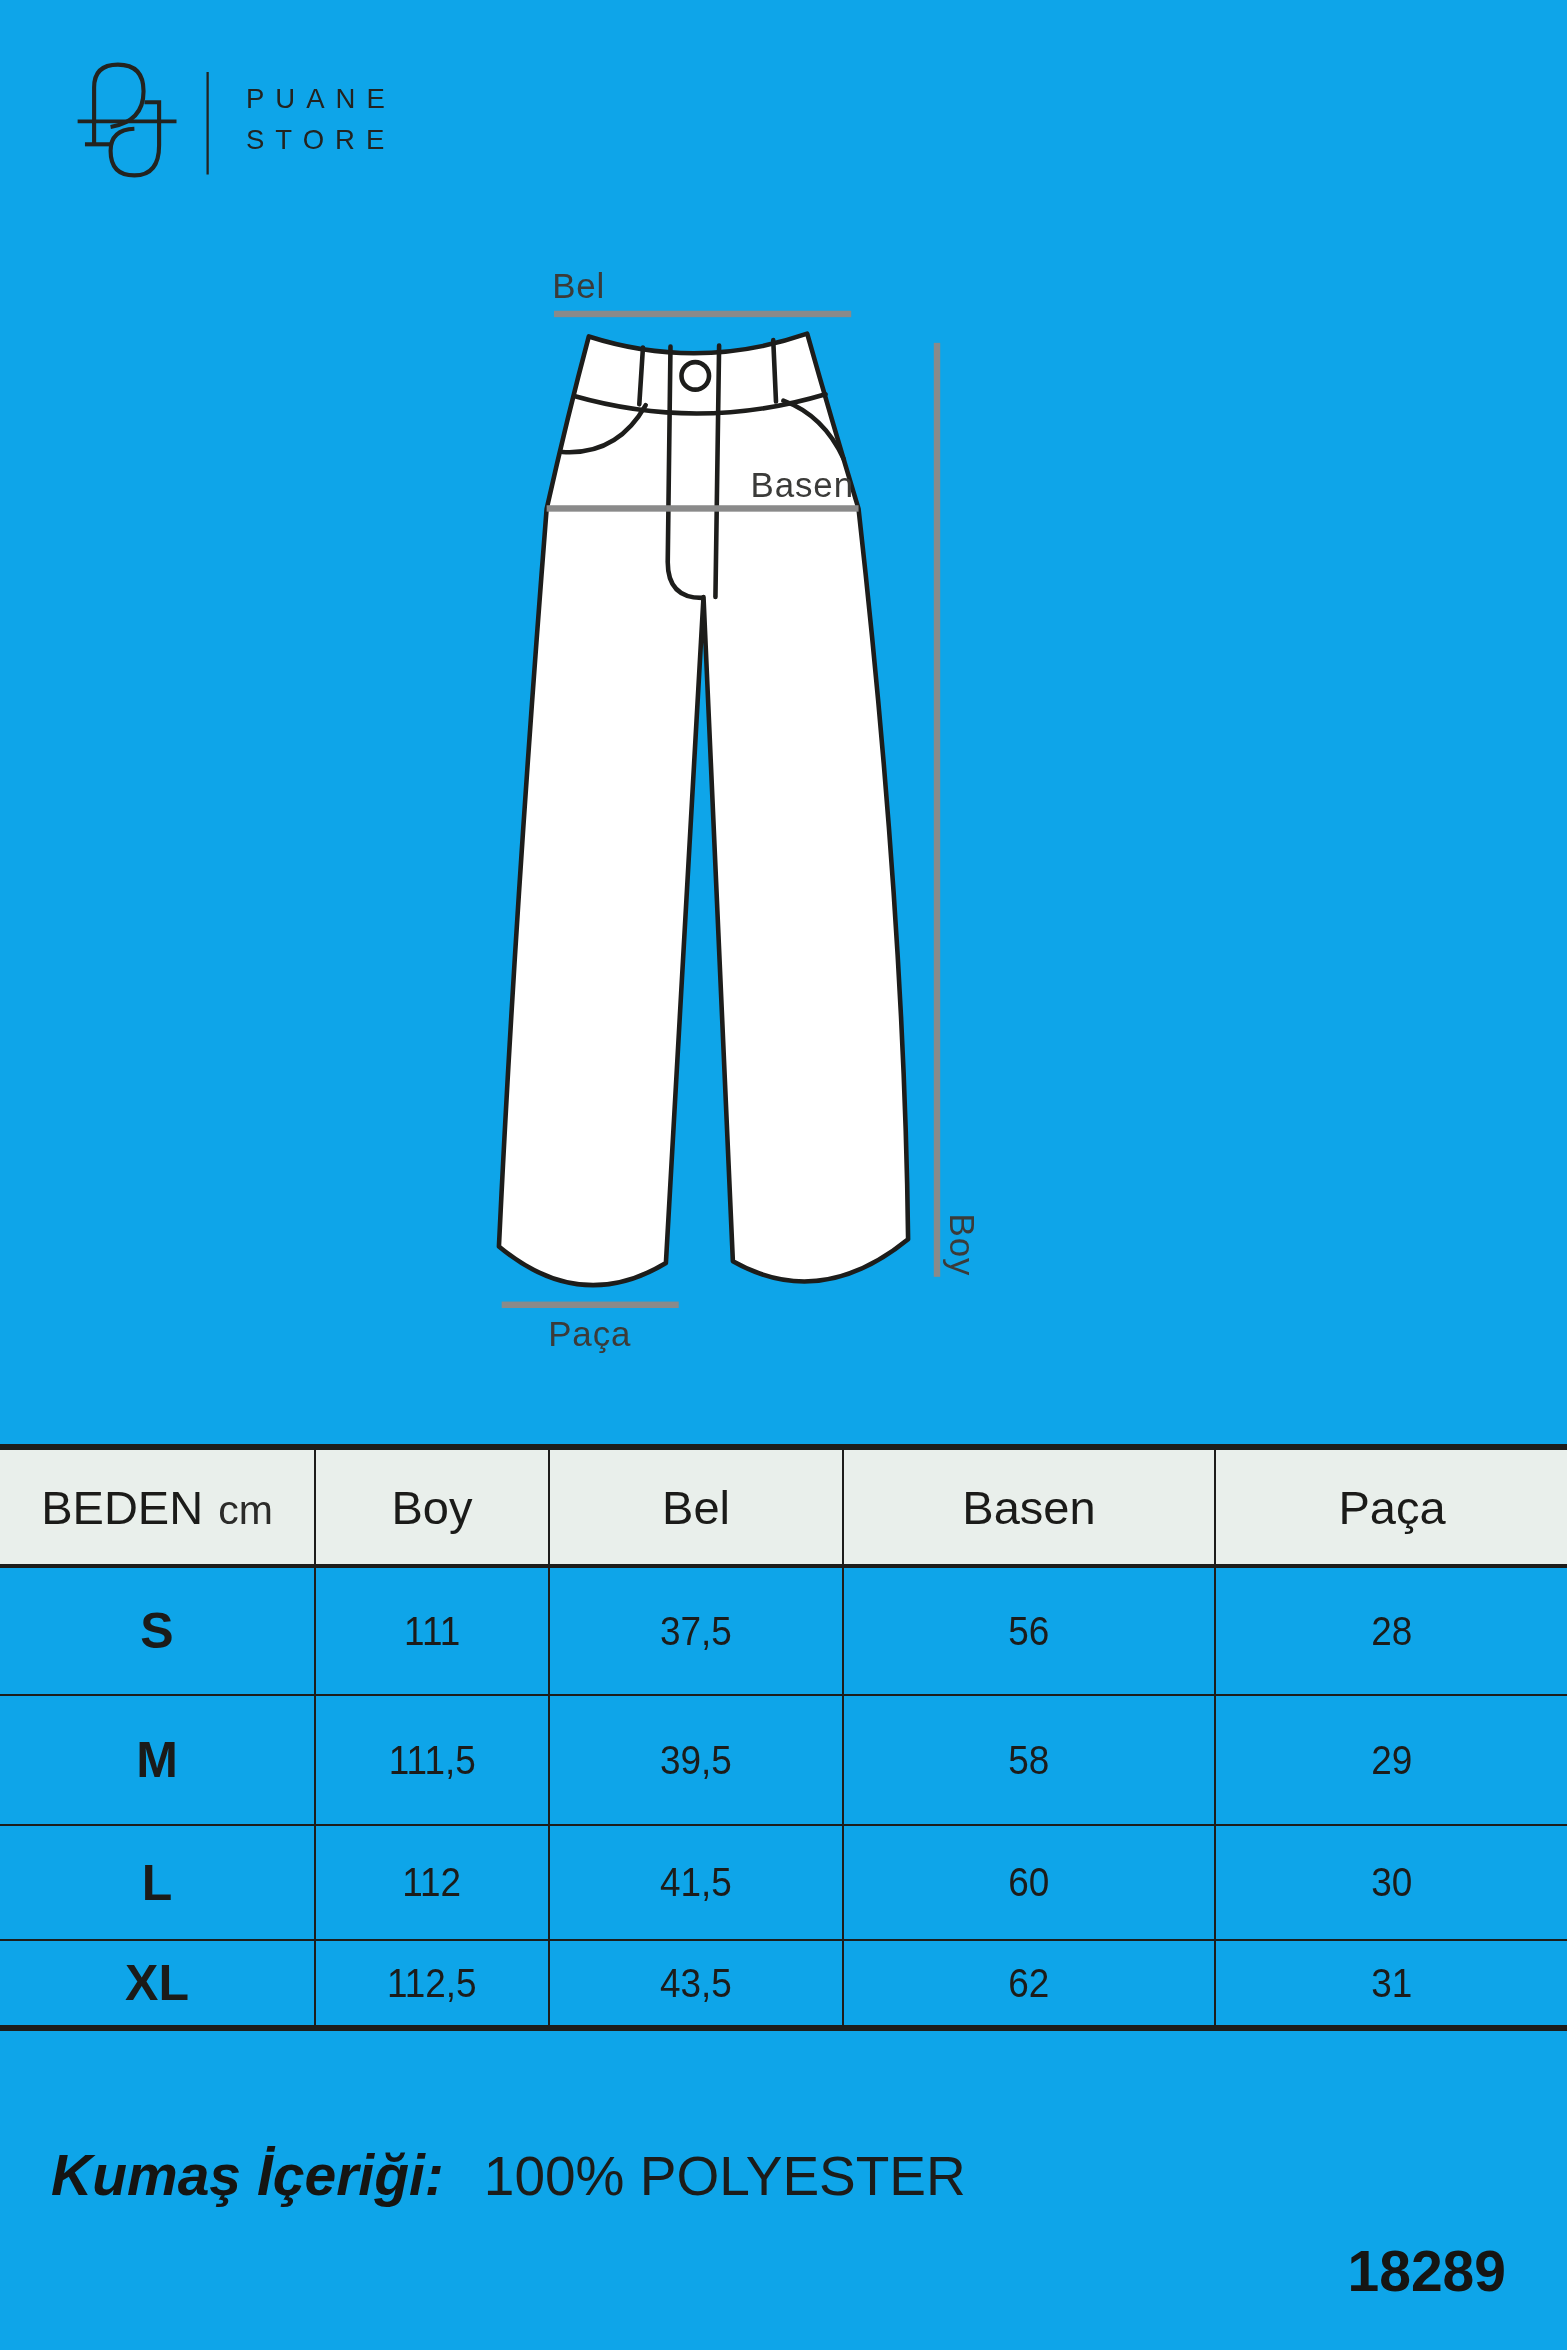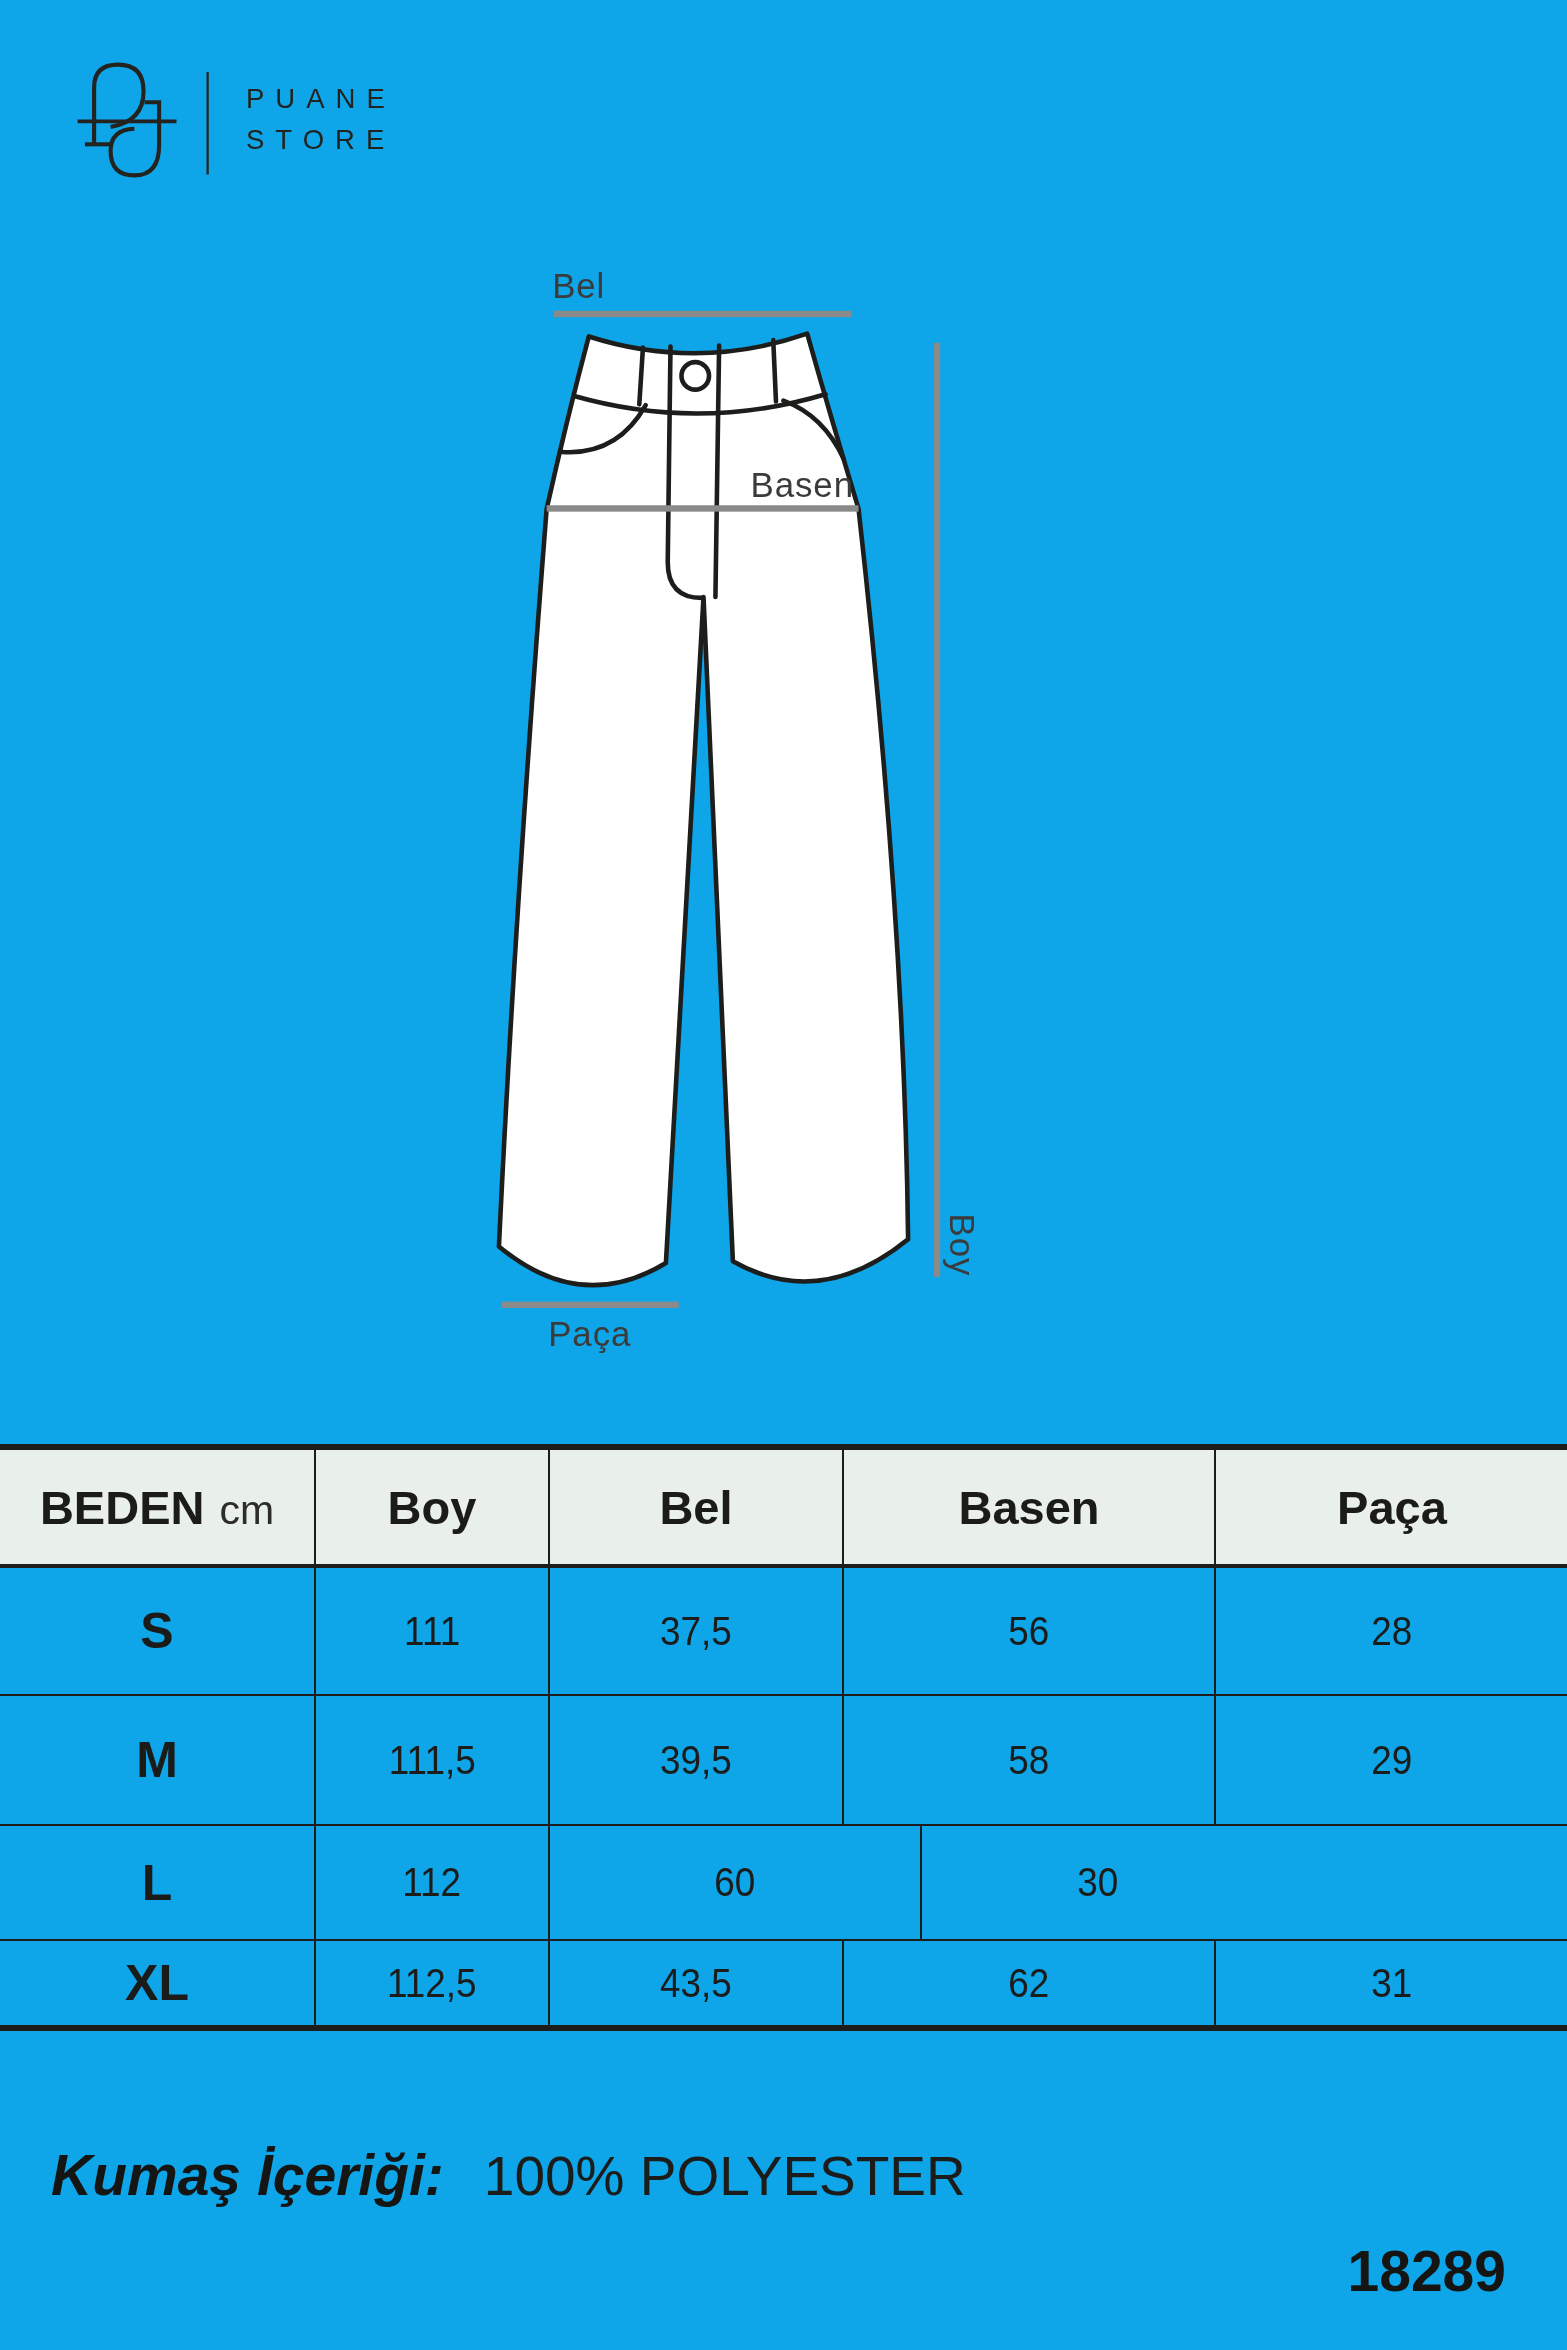--- a/index.html
+++ b/index.html
@@ -28,21 +28,21 @@
   .trow { display:flex; width:100%; }
   .thead { height:118px; background:#e9efeb; border-bottom:4.6px solid #1d1d1b; }
   .row-0 { height:128px; border-bottom:2.8px solid #1d1d1b; }
   .row-1 { height:130px; border-bottom:2.8px solid #1d1d1b; }
   .row-2 { height:115px; border-bottom:2.8px solid #1d1d1b; }
   .row-3 { height:84px; }
   .cell { display:flex; align-items:center; justify-content:center; }
   .c0 { width:314px; } .c1 { width:234px; } .c2 { width:294px; }
   .c3 { width:372px; } .c4 { width:354px; }
   .c1,.c2,.c3,.c4 { border-left:2.8px solid #1d1d1b; }
-  .hdr { font-weight:700; font-size:47px; color:#1b1b19; }
+  .hdr { font-weight:400; font-size:47px; color:#1b1b19; }
   .hdr-beden-wrap { display:flex; align-items:baseline; }
   .unit { font-size:41px; font-weight:400; color:#2c2c2a; margin-left:15px; }
   .size-label { font-size:50px; font-weight:700; color:#1b1b19; }
   .value { font-size:41px; font-weight:400; color:#1c1c1a;
            display:inline-block; transform:scaleX(.9); }
   
   .fabric { position:absolute; left:51px; top:2142px; display:flex;
             align-items:baseline; gap:24px; }
   .fabric-label { font-size:57px; font-weight:700; color:#151513;font-style:italic; }
   .fabric-value { font-size:55px; font-weight:400; color:#1c1c1a;margin-left:16px; }
@@ -155,20 +155,23 @@
       </div>
     </div>
 
     <div class="trow row-2">
       <div class="cell c0">
         <span class="size-label">L</span>
       </div>
       <div class="cell c1">
         <span class="value">112</span>
       </div>
+      <div class="cell c2">
+        <span class="value">41,5</span>
+      </div>
       <div class="cell c3">
         <span class="value">60</span>
       </div>
       <div class="cell c4">
         <span class="value">30</span>
       </div>
     </div>
 
     <div class="trow row-3">
       <div class="cell c0">

